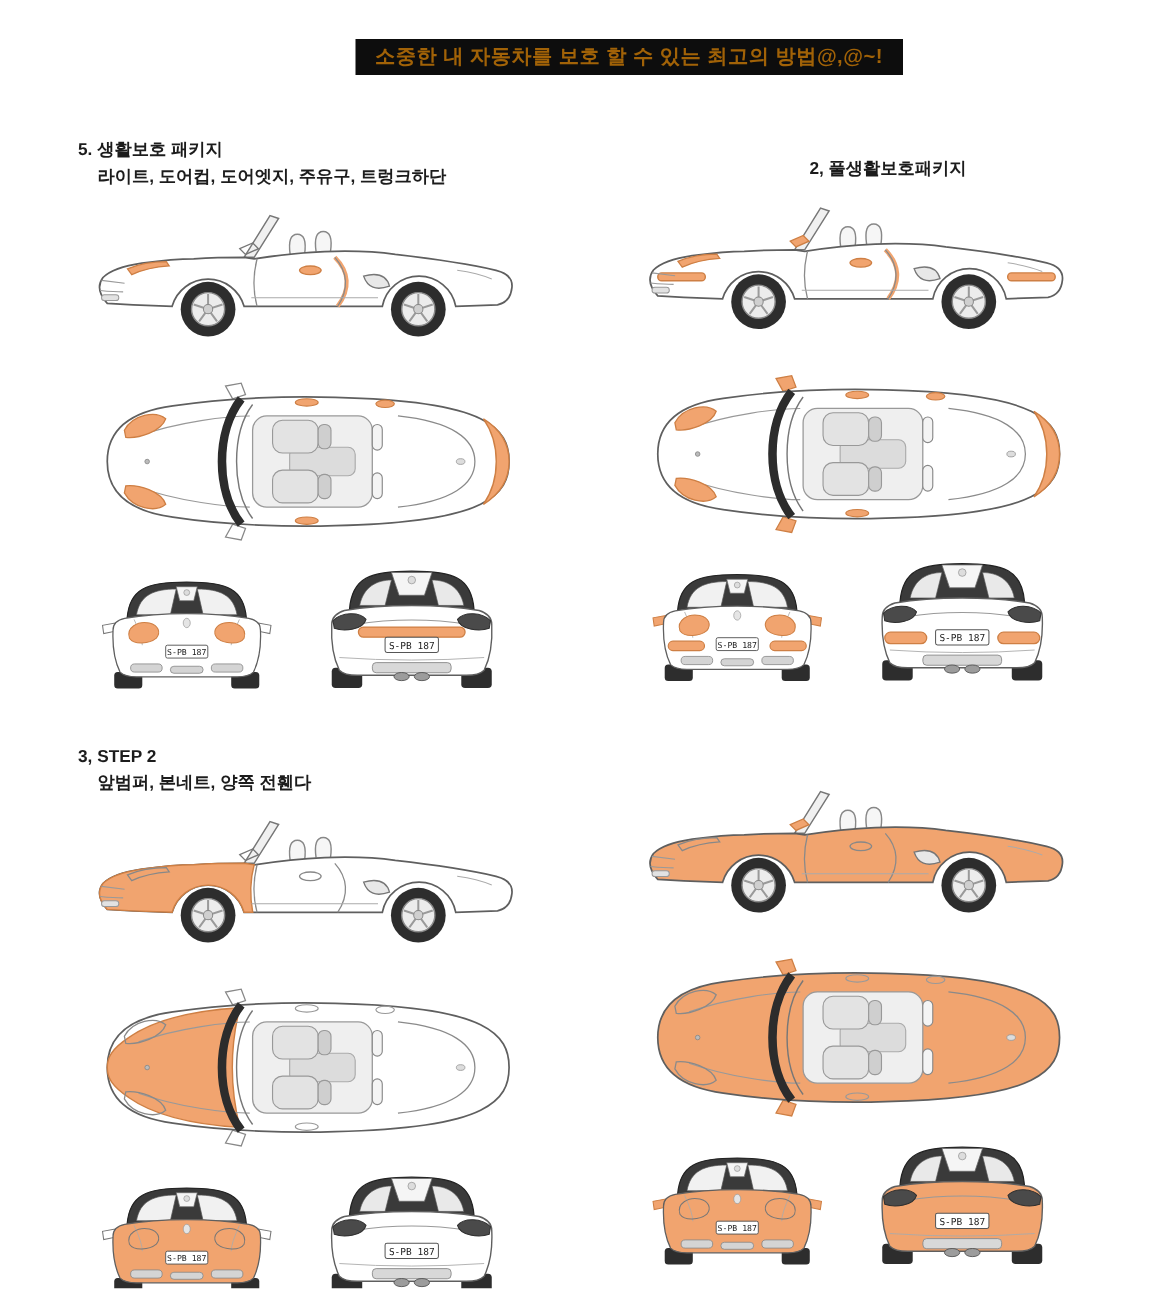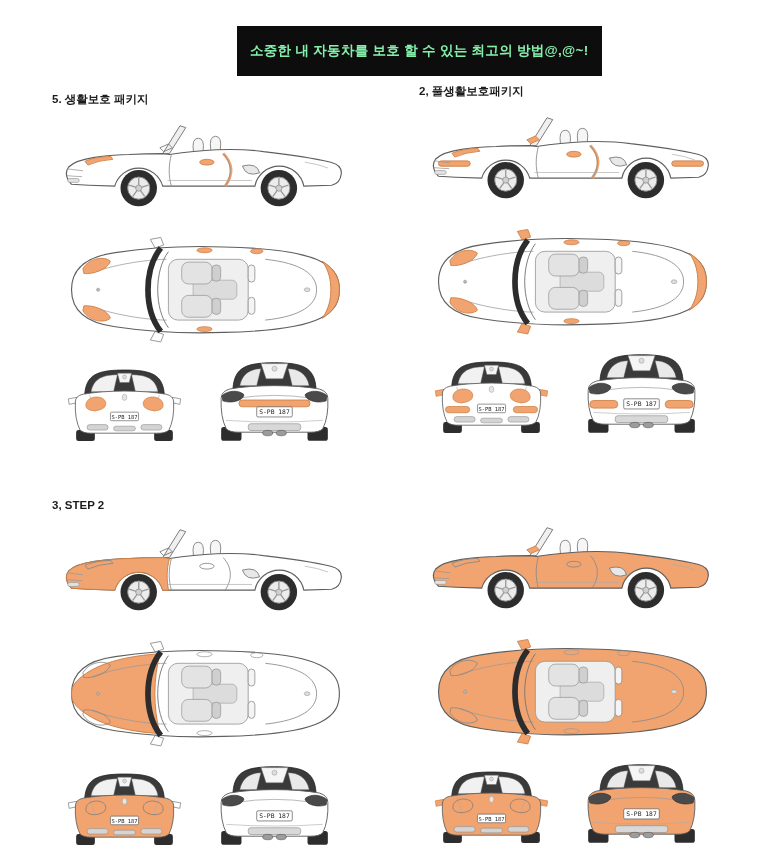--- a/index.html
+++ b/index.html
@@ -1,26 +1,26 @@
 <!DOCTYPE html>
 <html><head>
 <meta charset="utf-8">
 <style>
   html,body { margin:0; padding:0; background:#ffffff; }
   body { font-family:"Liberation Sans","DejaVu Sans",sans-serif; }
   .page { position:relative; width:773px; height:859px; background:#ffffff; overflow:hidden; }
   .banner {
     position:absolute; left:237px; top:26px;
-    background:#0d0d0d; color:#86efac;
+    background:#0d0d0d; color:#a16207;
     font-size:13.5px; font-weight:bold; letter-spacing:0.3px;
-    padding:16px 13px; white-space:nowrap;
+    padding:3px 13px; white-space:nowrap;
   }
   .quad { position:absolute; }
   .q0 { left:38px;  top:88px;  width:345px; }
-  .q1 { left:405px; top:80px;  width:360px; }
+  .q1 { left:405px; top:101px;  width:360px;text-align:center; }
   .q2 { left:38px;  top:495px; width:345px; }
   .q3 { left:405px; top:495px; width:360px; }
   .pkg-title { font-size:11.5px; font-weight:bold; color:#1c1c1c; margin:4px 0 3px 14px; }
   .pkg-parts { font-size:11.5px; font-weight:bold; color:#1c1c1c; margin-left:27px; min-height:14px; }
   .car-side  { width:288px; margin:12px 0 0 22px; }
   .car-top   { width:285px; margin:0 0 0 24px; }
   .fr-row    { display:flex; align-items:flex-end; margin:4px 0 0 28px; gap:28px; }
   .car-front { width:117px; }
   .car-rear  { width:127px; }
   .car-side svg, .car-top svg, .car-front svg, .car-rear svg { display:block; width:100%; height:auto; }
@@ -28,20 +28,21 @@
 </style>
 </head>
 <body>
 
 <div class="page">
 
   <div class="banner">소중한 내 자동차를 보호 할 수 있는 최고의 방법@,@~!</div>
 
   <div class="quad q0">
     <div class="pkg-title">5. 생활보호 패키지</div>
+    <div class="pkg-parts">라이트, 도어컵, 도어엣지, 주유구, 트렁크하단</div>
     <div class="car-side">
         <svg viewBox="0 0 300 112" xmlns="http://www.w3.org/2000/svg">
  <path d="M107,36 L125,7 L131,9 L114,36 Z" fill="#f0f0f0" stroke="#777" stroke-width="1"></path>
  <path d="M139,34 q-2,-14 5,-14 q7,0 5,14" fill="#f6f6f6" stroke="#888" stroke-width="1"></path>
  <path d="M157,32 q-2,-14 5,-14 q7,0 5,14" fill="#f6f6f6" stroke="#888" stroke-width="1"></path>
  <path d="M12,68 Q3,58 9,50 Q16,43 36,40 Q58,37 72,37 Q88,36 107,36 L114,37 Q140,33 163,32 Q192,31 212,34 Q256,39 282,45 Q294,48 293,57 Q292,67 283,69 L254,70 A26,26 0 0 0 203,70 L107,70 A26,26 0 0 0 57,70 L30,69 Z" fill="#ffffff" stroke="#5f5f5f" stroke-width="1.2"></path>
  <path class="hl-hidden" d="M12,68 Q3,58 9,50 Q16,43 36,40 Q58,37 72,37 Q88,36 107,36 L114,37 C111,48 111,59 113,70 L107,70 A26,26 0 0 0 57,70 L30,69 Z" stroke-width="1"></path>
  <rect class="hl-hidden" x="12" y="52" width="33" height="5.5" rx="2.7"></rect>
  <rect class="hl-hidden" x="255" y="52" width="33" height="5.5" rx="2.7"></rect>
  <path class="" d="M170,36 C180,46 181,58 172,70" fill="none" stroke-width="3" stroke="#F1A46F"></path>
@@ -282,20 +283,21 @@
  <rect x="44" y="80" width="62" height="8" rx="3" fill="#d8d8d8" stroke="#888" stroke-width="0.7"></rect>
  <ellipse cx="67" cy="91" rx="6" ry="3.2" fill="#9c9c9c" stroke="#555" stroke-width="0.7"></ellipse>
  <ellipse cx="83" cy="91" rx="6" ry="3.2" fill="#9c9c9c" stroke="#555" stroke-width="0.7"></ellipse>
 </svg>
         </div>
     </div>
   </div>
 
   <div class="quad q2">
     <div class="pkg-title">3, STEP 2</div>
+    <div class="pkg-parts">앞범퍼, 본네트, 양쪽 전휀다</div>
     <div class="car-side">
         <svg viewBox="0 0 300 112" xmlns="http://www.w3.org/2000/svg">
  <path d="M107,36 L125,7 L131,9 L114,36 Z" fill="#f0f0f0" stroke="#777" stroke-width="1"></path>
  <path d="M139,34 q-2,-14 5,-14 q7,0 5,14" fill="#f6f6f6" stroke="#888" stroke-width="1"></path>
  <path d="M157,32 q-2,-14 5,-14 q7,0 5,14" fill="#f6f6f6" stroke="#888" stroke-width="1"></path>
  <path d="M12,68 Q3,58 9,50 Q16,43 36,40 Q58,37 72,37 Q88,36 107,36 L114,37 Q140,33 163,32 Q192,31 212,34 Q256,39 282,45 Q294,48 293,57 Q292,67 283,69 L254,70 A26,26 0 0 0 203,70 L107,70 A26,26 0 0 0 57,70 L30,69 Z" fill="#ffffff" stroke="#5f5f5f" stroke-width="1.2"></path>
  <path class="" d="M12,68 Q3,58 9,50 Q16,43 36,40 Q58,37 72,37 Q88,36 107,36 L114,37 C111,48 111,59 113,70 L107,70 A26,26 0 0 0 57,70 L30,69 Z" stroke-width="1" fill="#F1A46F" stroke="#CE7F44"></path>
  <rect class="hl-hidden" x="12" y="52" width="33" height="5.5" rx="2.7"></rect>
  <rect class="hl-hidden" x="255" y="52" width="33" height="5.5" rx="2.7"></rect>
  <path class="hl-hidden" d="M170,36 C180,46 181,58 172,70" fill="none" stroke-width="3"></path>

